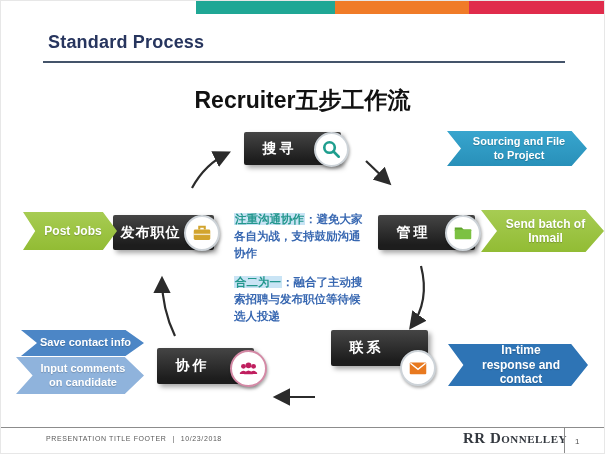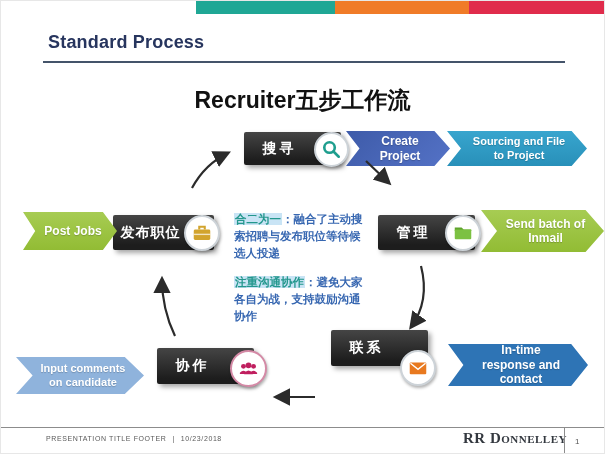--- a/index.html
+++ b/index.html
@@ -114,23 +114,20 @@
   <div class="step-box" style="left:243px; top:131px; width:97px; height:33px;">
     <span class="lbl">搜寻</span>
   </div>
   <div class="badge" style="left:313px; top:131px; width:35px; height:35px;">
     <svg width="21" height="21" viewBox="0 0 32 32">
       <circle cx="13" cy="13" r="8" fill="none" stroke="#1E9E8E" stroke-width="4"></circle>
       <line x1="19" y1="19" x2="27" y2="27" stroke="#1E9E8E" stroke-width="4" stroke-linecap="round"></line>
     </svg>
   </div>
 
-  <div class="ribbon create">
-    <span>Create Project</span>
-  </div>
   <div class="ribbon sourcing">
     <span>Sourcing and File to Project</span>
   </div>
 
   <div class="step-box wide" style="left:112px; top:214px; width:101px; height:35px;">
     <span class="lbl">发布职位</span>
   </div>
   <div class="badge" style="left:183px; top:214px; width:36px; height:36px;">
     <svg width="22" height="22" viewBox="0 0 32 32">
       <path d="M12 11 v-4 h8 v4" fill="none" stroke="#D2A42D" stroke-width="3"></path>
@@ -149,22 +146,22 @@
     <svg width="22" height="22" viewBox="0 0 32 32">
       <path d="M4 8 h10 l3 3 h11 v2 h-24 z" fill="#5FA32C"></path>
       <rect x="4" y="11" width="24" height="14" rx="1.5" fill="#7CC142"></rect>
     </svg>
   </div>
   <div class="ribbon sendbatch">
     <span>Send batch of Inmail</span>
   </div>
 
   <div class="notes">
+    <p><span class="hl">注重沟通协作</span><span>：避免大家各自为战，支持鼓励沟通协作</span></p>
     <p><span class="hl">合二为一</span><span>：融合了主动搜索招聘与发布职位等待候选人投递</span></p>
-    <p><span class="hl">注重沟通协作</span><span>：避免大家各自为战，支持鼓励沟通协作</span></p>
   </div>
 
   <div class="step-box" style="left:156px; top:347px; width:97px; height:36px;">
     <span class="lbl">协作</span>
   </div>
   <div class="badge" style="left:229px; top:349px; width:37px; height:37px; border-color:#d48aa6;">
     <svg width="23" height="23" viewBox="0 0 32 32">
       <g fill="#C01F5F">
         <circle cx="9" cy="13" r="3.4"></circle>
         <path d="M4 22 q5 -6 10 0 v1.5 h-10 z"></path>
@@ -182,20 +179,23 @@
   <div class="badge" style="left:399px; top:349px; width:36px; height:36px;">
     <svg width="22" height="22" viewBox="0 0 32 32">
       <rect x="4" y="8" width="24" height="17" rx="1.5" fill="#E8791F"></rect>
       <path d="M5 9 l11 9 l11 -9" fill="none" stroke="#fff" stroke-width="2"></path>
     </svg>
   </div>
   <div class="ribbon intime">
     <span>In-time response and contact</span>
   </div>
 
+  <div class="ribbon savecontact">
+    <span>Save contact info</span>
+  </div>
   <div class="ribbon inputcomments">
     <span>Input comments on candidate</span>
   </div>
 
   <svg class="arrows" width="605" height="454" viewBox="0 0 605 454">
     <defs>
       <marker id="ah" markerWidth="9" markerHeight="9" refX="6.5" refY="4" orient="auto">
         <path d="M0,0 L8,4 L0,8 z" fill="#2b2b2b"></path>
       </marker>
     </defs>

